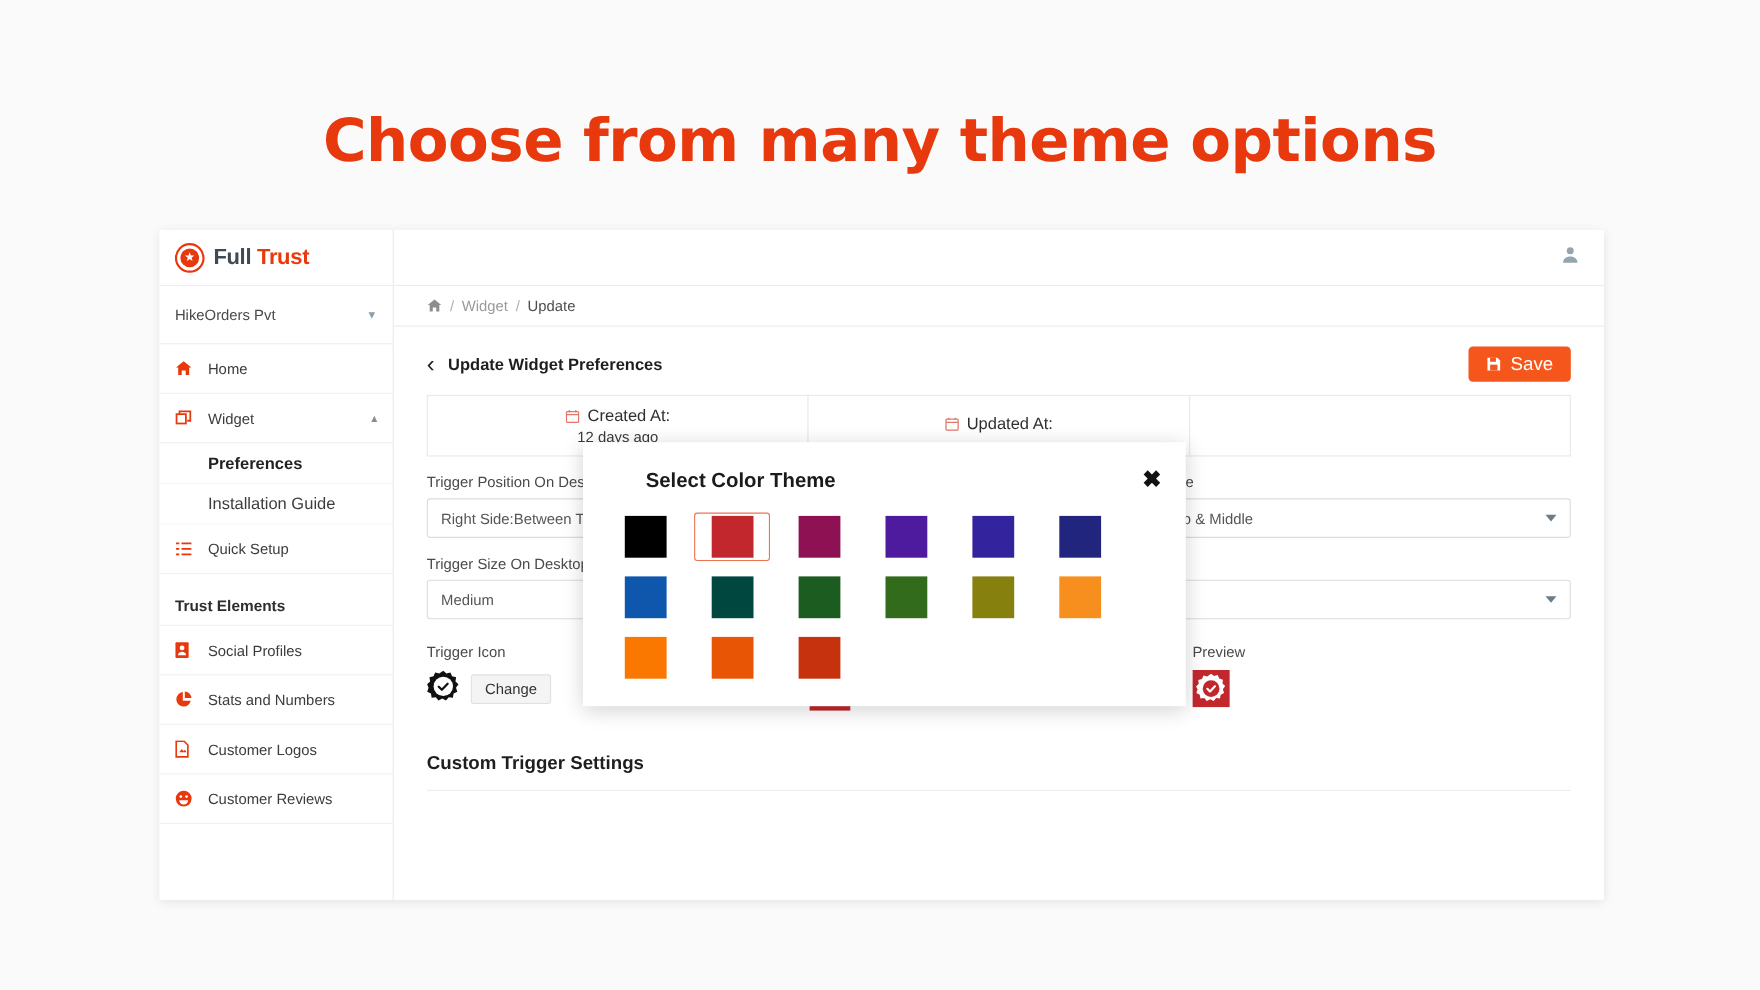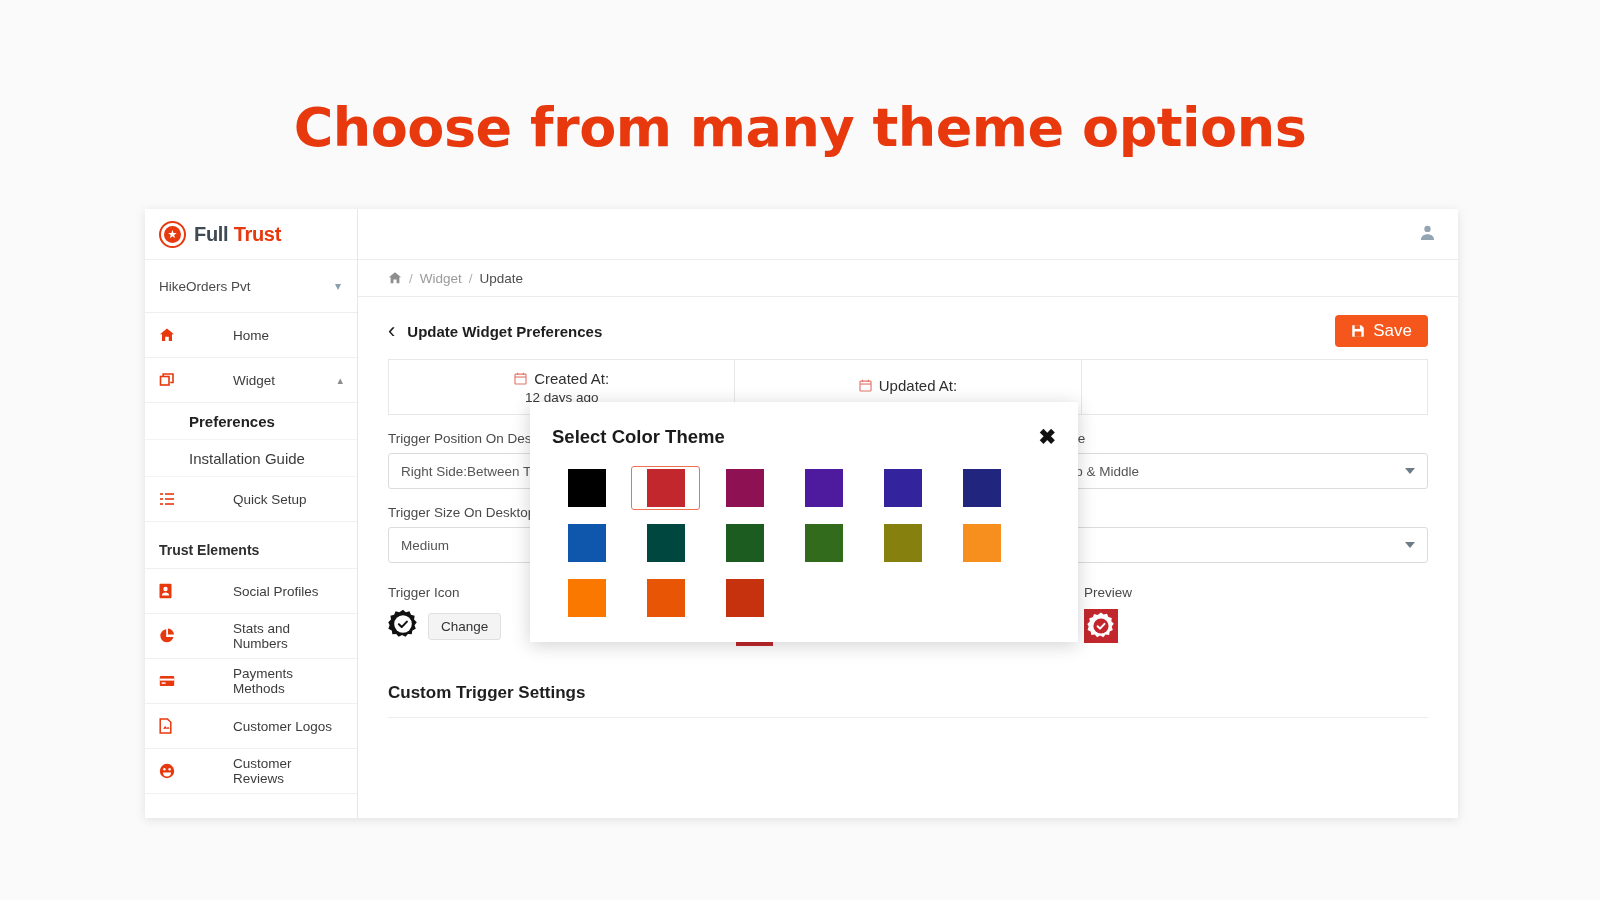--- a/index.html
+++ b/index.html
@@ -87,21 +87,21 @@
     font-size: 13.5px;
     color: #3c3c3c;
     cursor: pointer;
   }
   .nav-item .ic {
     width: 24px; min-width: 24px;
     color: #e8380d;
     display: flex; align-items: center;
     margin-right: 6px;
   }
-  .nav-item .lbl { flex: 1; margin-left: 44px; }
+  .nav-item .lbl { flex: 1; }
   .nav-item .chev { color: #8d8d8d; font-size: 11px; }
 
   .nav-sub {
     height: 37px;
     display: flex; align-items: center;
     padding-left: 44px;
     font-size: 15px;
     color: #3c3c3c;
     border-bottom: 1px solid #f4f4f4;
     cursor: pointer;
@@ -235,21 +235,21 @@
   
   .modal {
     position: absolute;
     left: 530px; top: 402px;
     width: 548px; height: 240px;
     background: #ffffff;
     box-shadow: 0 3px 18px rgba(0,0,0,0.18);
     z-index: 50;
     padding: 24px 22px 0 22px;
   }
-  .modal-head { display: flex; align-items: flex-start; justify-content: space-between; }
+  .modal-head { display: flex; align-items: flex-start; justify-content: space-between; margin-left: 35px; }
   .modal-title { font-size: 18.5px; font-weight: 700; color: #1b1b1b; }
   .modal-close {
     font-size: 21px; color: #111; cursor: pointer; line-height: 1;
     font-weight: 700; background: none; border: none; padding: 0;
     font-family: "Liberation Sans", sans-serif;
   }
   .swatch-grid {
     margin-top: 18px;
     display: grid;
     grid-template-columns: repeat(6, 79px);
@@ -351,30 +351,20 @@
       <div class="nav-item">
         <span class="ic">
           <svg width="16" height="16" viewBox="0 0 16 16" fill="currentColor">
               <path d="M7.2 1.2A6.6 6.6 0 1 0 14.4 9H7.2V1.2z"></path>
               <path d="M9 0.6V6.6h6a6.2 6.2 0 0 0-6-6z"></path>
             </svg>
         </span>
         <span class="lbl">Stats and Numbers</span>
       </div>
 
-      <div class="nav-item">
-        <span class="ic">
-          <svg width="16" height="16" viewBox="0 0 16 16" fill="currentColor">
-              <rect x="0.8" y="3" width="14.4" height="10" rx="1.2"></rect>
-              <rect x="0.8" y="5.6" width="14.4" height="2" fill="#fff"></rect>
-              <rect x="2.6" y="9.4" width="4" height="1.4" fill="#fff"></rect>
-            </svg>
-        </span>
-        <span class="lbl">Payments Methods</span>
-      </div>
 
       <div class="nav-item">
         <span class="ic">
           <svg width="13" height="16" viewBox="0 0 13 16" fill="none" stroke="currentColor" stroke-width="1.5">
               <path d="M1.2 0.9h7.2l3.4 3.4v10.8H1.2z"></path>
               <path d="M4 10.8 6.2 8l1.7 2 1.2-1.3 1.6 2.1z" fill="currentColor" stroke="none"></path>
             </svg>
         </span>
         <span class="lbl">Customer Logos</span>
       </div>

